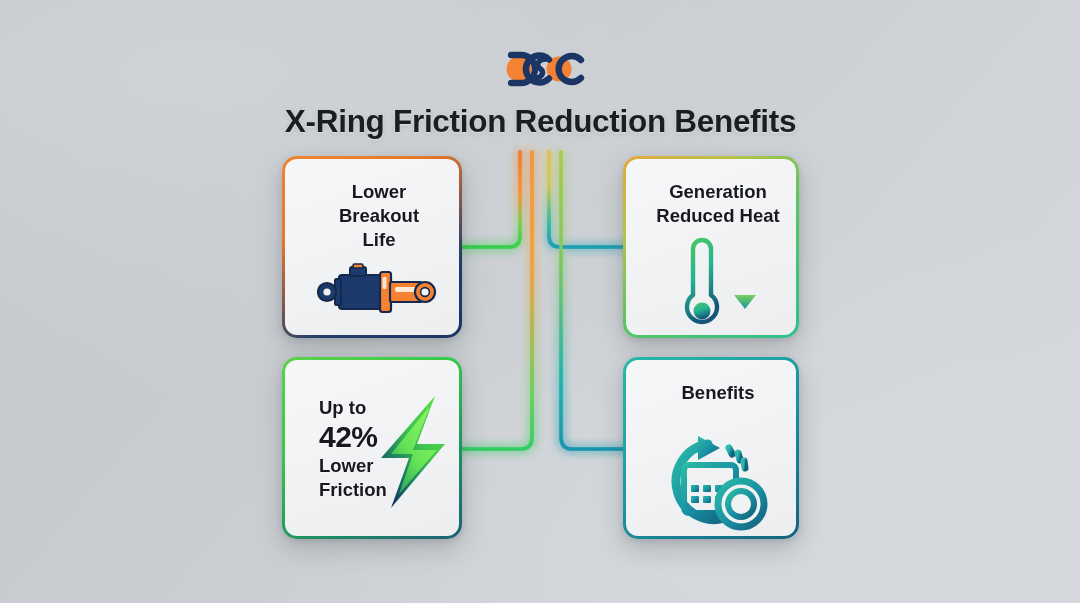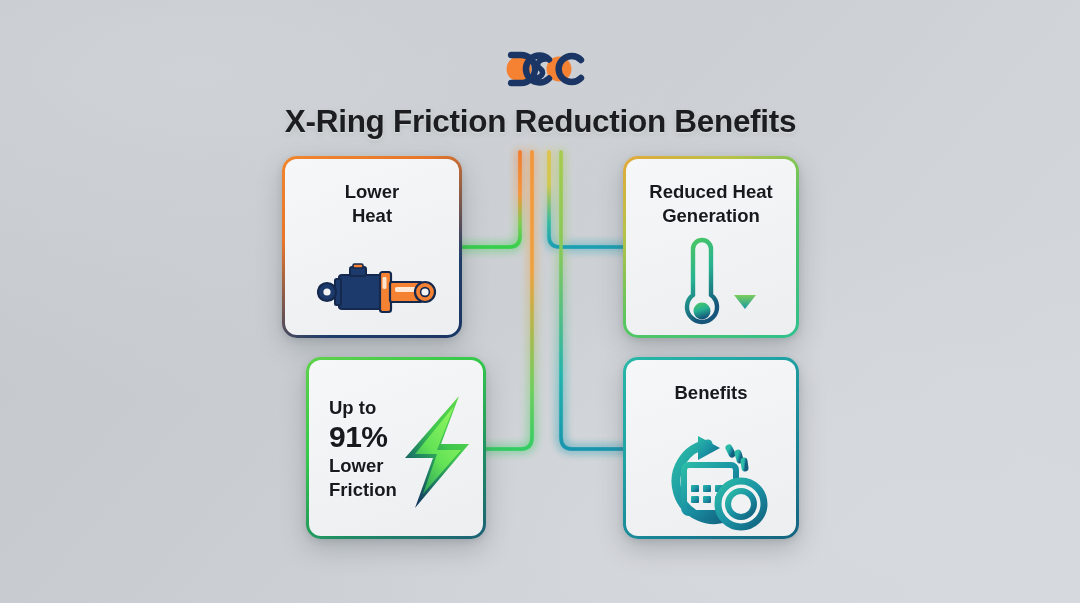--- a/index.html
+++ b/index.html
@@ -42,39 +42,40 @@
     border-radius:12px;
     background:linear-gradient(160deg,#f6f7f8 0%, #f2f3f4 45%, #eceef0 100%);
     position:relative; overflow:hidden;
   }
   .card-title {
     position:absolute; left:0; right:0;
     text-align:center;
     font-size:18.5px; font-weight:700; line-height:1.31;
     color:#17191c;
     text-shadow:0 1px 1px rgba(255,255,255,.5);
+    padding-left:14px;
   }
   .icon-wrap { position:absolute; }
   .icon-wrap svg { display:block; }
 
   
   #card-breakout { left:282px; top:156px; width:180px; height:182px;
     background:linear-gradient(150deg,#f0862f 0%, #e8762a 30%, #1f3d6b 72%, #1b3563 100%); }
   #card-breakout .card-title { top:21px; }
   #card-breakout .icon-wrap { left:32px; top:104px; }
 
   
   #card-heat { left:623px; top:156px; width:176px; height:182px;
     background:linear-gradient(145deg,#e3a93c 0%, #b9c247 25%, #57c65f 55%, #2fbf8e 100%); }
   #card-heat .card-title { top:21px; }
   #card-heat .icon-wrap { left:43px; top:78px; }
 
   
   #card-energy { left:282px; top:357px; width:180px; height:182px;
-    background:linear-gradient(150deg,#5fd24a 0%, #35c94a 35%, #1f8f63 70%, #1c5f77 100%);margin-left:24px; }
+    background:linear-gradient(150deg,#5fd24a 0%, #35c94a 35%, #1f8f63 70%, #1c5f77 100%); }
   #card-energy .card-title { left:20px; right:auto; text-align:left; top:36px; }
   #card-energy .icon-wrap { left:90px; top:32px; }
 
   
   #card-seal { left:623px; top:357px; width:176px; height:182px;
     background:linear-gradient(145deg,#28b8a8 0%, #1fa3a4 35%, #177f93 72%, #14627e 100%); }
   #card-seal .card-title { top:21px; }
   #card-seal .icon-wrap { left:32px; top:72px; }
 
   .big-num { display:block; font-size:30px; font-weight:700; line-height:1.13; letter-spacing:-0.5px; }
@@ -145,21 +146,22 @@
       <path d="M532 152 V437 Q532 449 521 449 H440" stroke="url(#gB)"></path>
       <path d="M549 152 V236 Q549 247 560 247 H648" stroke="url(#gC)"></path>
       <path d="M561 152 V437 Q561 449 572 449 H648" stroke="url(#gD)"></path>
     </g>
   </svg>
 
   <div class="card" id="card-breakout">
     <div class="card-inner">
       <div class="card-title">
         <span class="sm-line">Lower</span>
-        <span class="sm-line">Heat</span>
+        <span class="sm-line">Breakout</span>
+        <span class="sm-line">Life</span>
       </div>
       <div class="icon-wrap">
         <svg width="120" height="60" viewBox="0 0 120 60" xmlns="http://www.w3.org/2000/svg">
           <rect x="22" y="12" width="44" height="34" rx="3" fill="#1c3a6b" stroke="#14294d" stroke-width="2.2"></rect>
           <rect x="33" y="4" width="16" height="9" rx="2" fill="#1c3a6b" stroke="#14294d" stroke-width="2"></rect>
           <rect x="36" y="1" width="10" height="4" rx="1.6" fill="#f58232" stroke="#14294d" stroke-width="1.6"></rect>
           <rect x="18" y="16" width="6" height="26" rx="1.5" fill="#1c3a6b" stroke="#14294d" stroke-width="2"></rect>
           <circle cx="10" cy="29" r="9" fill="#1c3a6b" stroke="#14294d" stroke-width="2.2"></circle>
           <circle cx="10" cy="29" r="3.6" fill="#f2f3f4"></circle>
           <rect x="63" y="9" width="11" height="40" rx="2.5" fill="#f58232" stroke="#14294d" stroke-width="2.2"></rect>
@@ -169,22 +171,22 @@
           <circle cx="108" cy="29" r="10" fill="#f58232" stroke="#14294d" stroke-width="2.2"></circle>
           <circle cx="108" cy="29" r="4.4" fill="#f2f3f4" stroke="#14294d" stroke-width="1.6"></circle>
         </svg>
       </div>
     </div>
   </div>
 
   <div class="card" id="card-heat">
     <div class="card-inner">
       <div class="card-title">
+        <span class="sm-line">Generation</span>
         <span class="sm-line">Reduced Heat</span>
-        <span class="sm-line">Generation</span>
       </div>
       <div class="icon-wrap">
         <svg width="92" height="96" viewBox="0 0 92 96" xmlns="http://www.w3.org/2000/svg">
           <defs>
             <linearGradient id="thg" x1="0" y1="0" x2="0.3" y2="1">
               <stop offset="0" stop-color="#4ec95e"></stop>
                 <stop offset="0.5" stop-color="#27b392"></stop>
               <stop offset="1" stop-color="#15567a"></stop>
             </linearGradient>
             <linearGradient id="arg" x1="0" y1="0" x2="0" y2="1">
@@ -206,21 +208,21 @@
           <path d="M65 58 L76 72 L87 58 Z" fill="url(#arg)"></path>
         </svg>
       </div>
     </div>
   </div>
 
   <div class="card" id="card-energy">
     <div class="card-inner">
       <div class="card-title">
         <span class="sm-line">Up to</span>
-        <span class="big-num">91%</span>
+        <span class="big-num">42%</span>
         <span class="sm-line">Lower</span>
         <span class="sm-line">Friction</span>
       </div>
       <div class="icon-wrap">
         <svg width="76" height="120" viewBox="0 0 76 120" xmlns="http://www.w3.org/2000/svg">
           <defs>
             <linearGradient id="bolt" x1="0.85" y1="0" x2="0.12" y2="1">
               <stop offset="0" stop-color="#5fd94b"></stop>
                 <stop offset="0.38" stop-color="#3fc64e"></stop>
               <stop offset="0.68" stop-color="#1d7f63"></stop>

